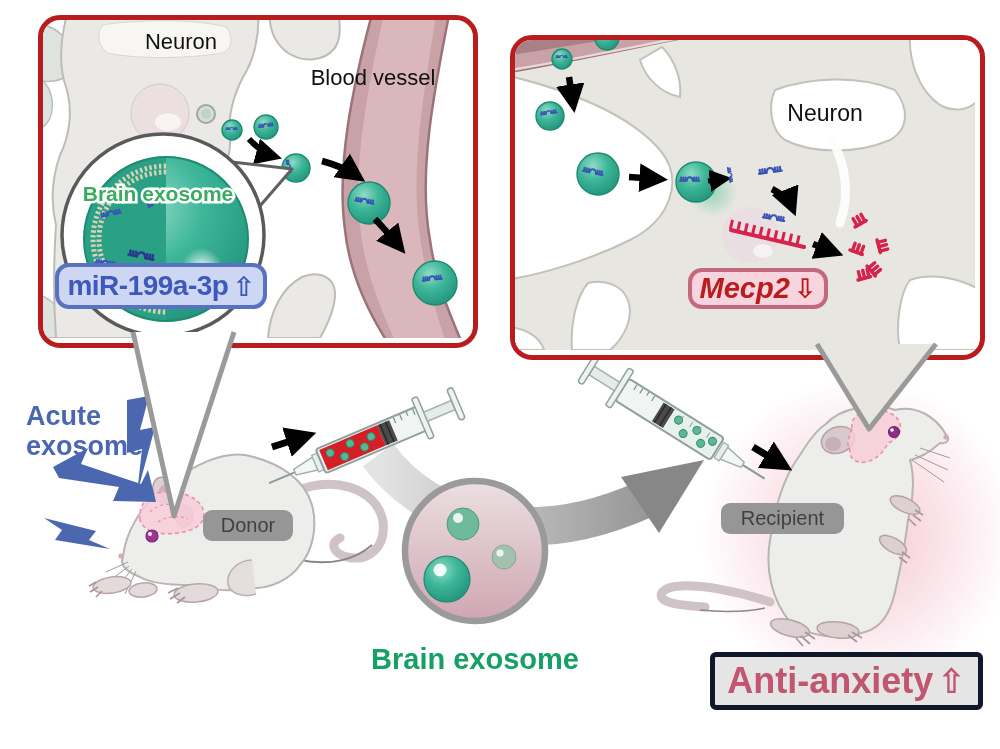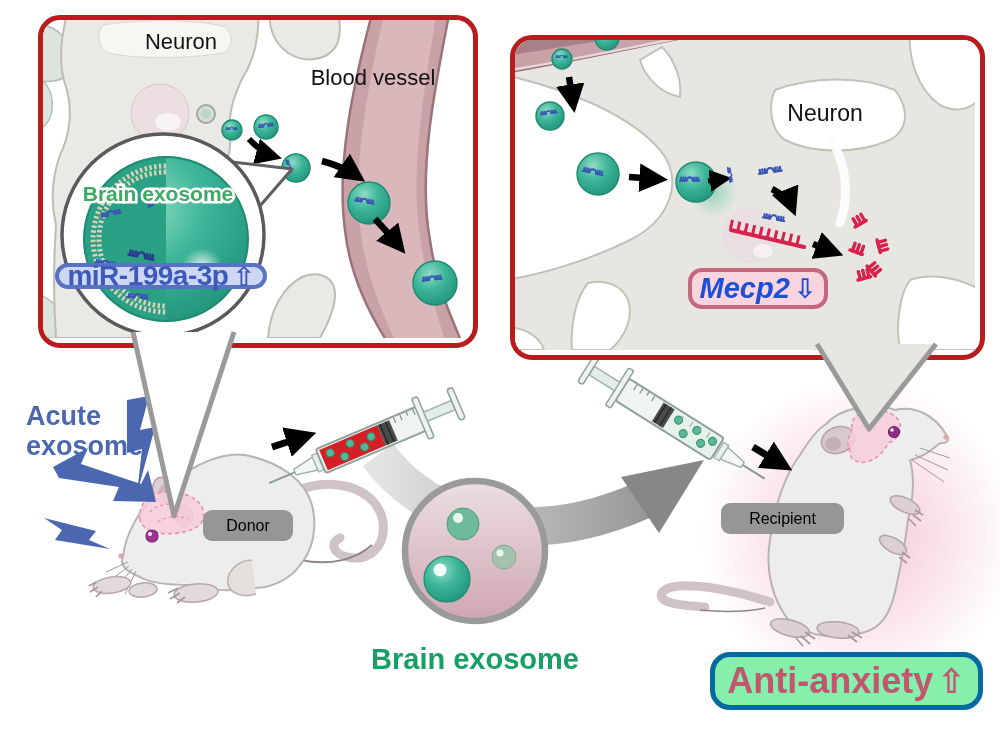--- a/index.html
+++ b/index.html
@@ -4,35 +4,35 @@
 <style>
   html,body{margin:0;padding:0;background:#fff;}
   #fig{position:relative;width:1000px;height:749px;background:#fff;overflow:hidden;
        font-family:"Liberation Sans",sans-serif;}
   .abs{position:absolute;}
   svg{display:block;}
   .panel{position:absolute;background:#fff;border:5px solid #b91c1c;border-radius:22px;overflow:hidden;}
   .panel>svg{position:absolute;left:-5px;top:-5px;}
   .pill{position:absolute;display:flex;align-items:center;justify-content:center;gap:4px;
         box-sizing:border-box;white-space:nowrap;}
-  .mir-badge{left:12px;top:243px;width:212px;height:26px;background:#cdd6f2;border:4px solid #5872c3;
+  .mir-badge{left:12px;top:243px;width:212px;height:46px;background:#cdd6f2;border:4px solid #5872c3;
         border-radius:14px;color:#3d59ba;font-weight:bold;font-size:28px;letter-spacing:-.5px;}
   .mecp2-badge{left:173px;top:228px;width:140px;height:41px;background:#f8d4de;border:4px solid #c4687e;
-        border-radius:14px;color:#1d4ed8;font-weight:bold;font-style:italic;font-size:29px;justify-content:center;}
+        border-radius:14px;color:#b91c1c;font-weight:bold;font-style:italic;font-size:29px;justify-content:center;}
   .arrow-glyph{font-family:"DejaVu Sans",sans-serif;font-weight:bold;}
   .mir-badge .arrow-glyph{font-size:27px;font-style:normal;}
   .mecp2-badge .arrow-glyph{font-size:27px;font-style:normal;}
-  .gray-badge{background:#969696;border-radius:9px;color:#000000;font-size:16px;}
+  .gray-badge{background:#969696;border-radius:9px;color:#404040;font-size:20px;}
   #donor-badge{left:203px;top:510px;width:90px;height:31px;}
   #recipient-badge{left:721px;top:503px;width:123px;height:31px;justify-content:center;}
   #acute-stress{left:26px;top:388px;color:#4a67b0;font-weight:bold;font-size:27px;line-height:1.1;margin-top:14px;}
   #transplant-caption{left:330px;top:644px;width:290px;text-align:center;color:#16a065;
         font-weight:bold;font-size:29px;line-height:1.07;}
-  #anti-anxiety{left:710px;top:652px;width:273px;height:58px;background:#86efac;border:5px solid #0369a1;
-        border-radius:20px;color:#c2566f;font-weight:bold;font-size:36px;}
+  #anti-anxiety{left:710px;top:652px;width:273px;height:58px;background:#e5e5e5;border:5px solid #0f172a;
+        border-radius:6px;color:#c2566f;font-weight:bold;font-size:36px;}
   #anti-anxiety .arrow-glyph{font-size:34px;}
   .svgtext{font-family:"Liberation Sans",sans-serif;}
 </style>
 </head>
 <body>
 
 <div id="fig">
 
 <svg width="0" height="0" class="abs">
   <defs>

